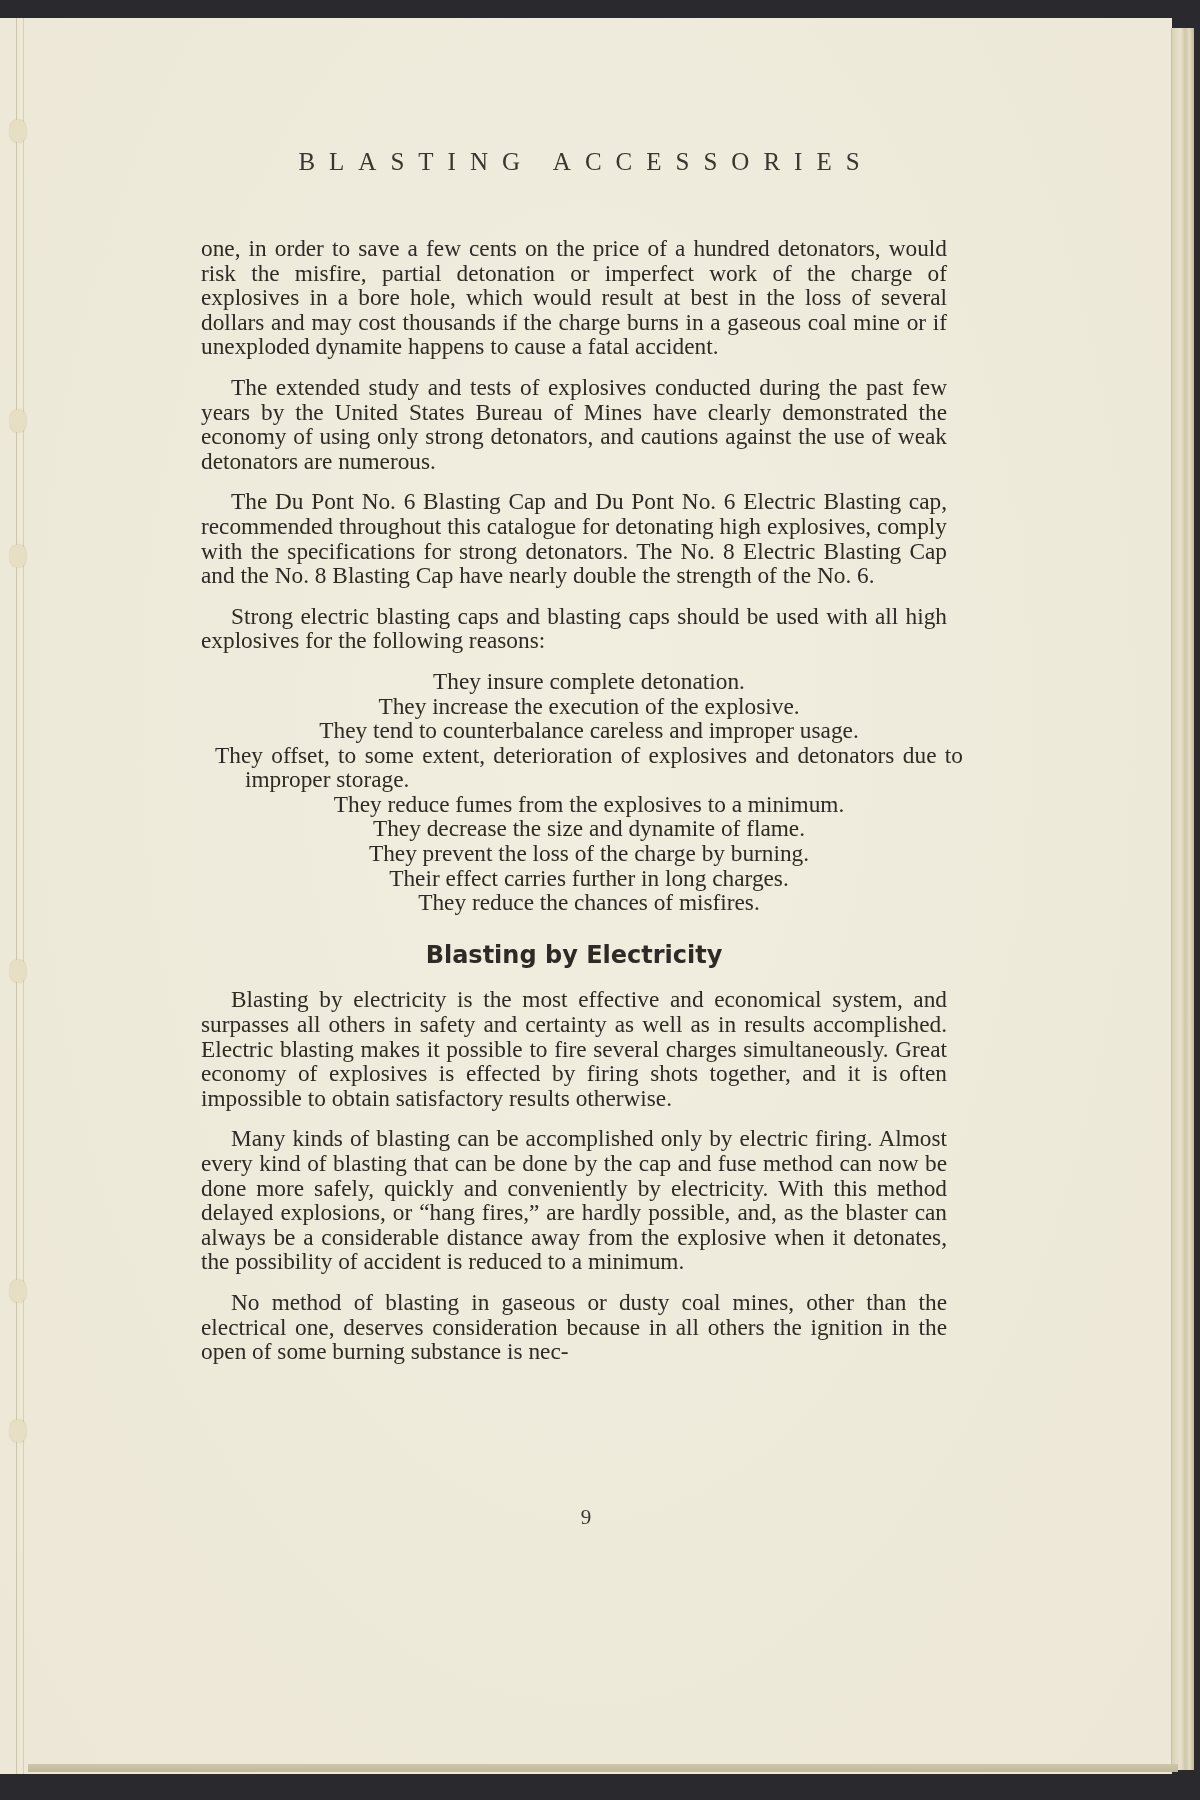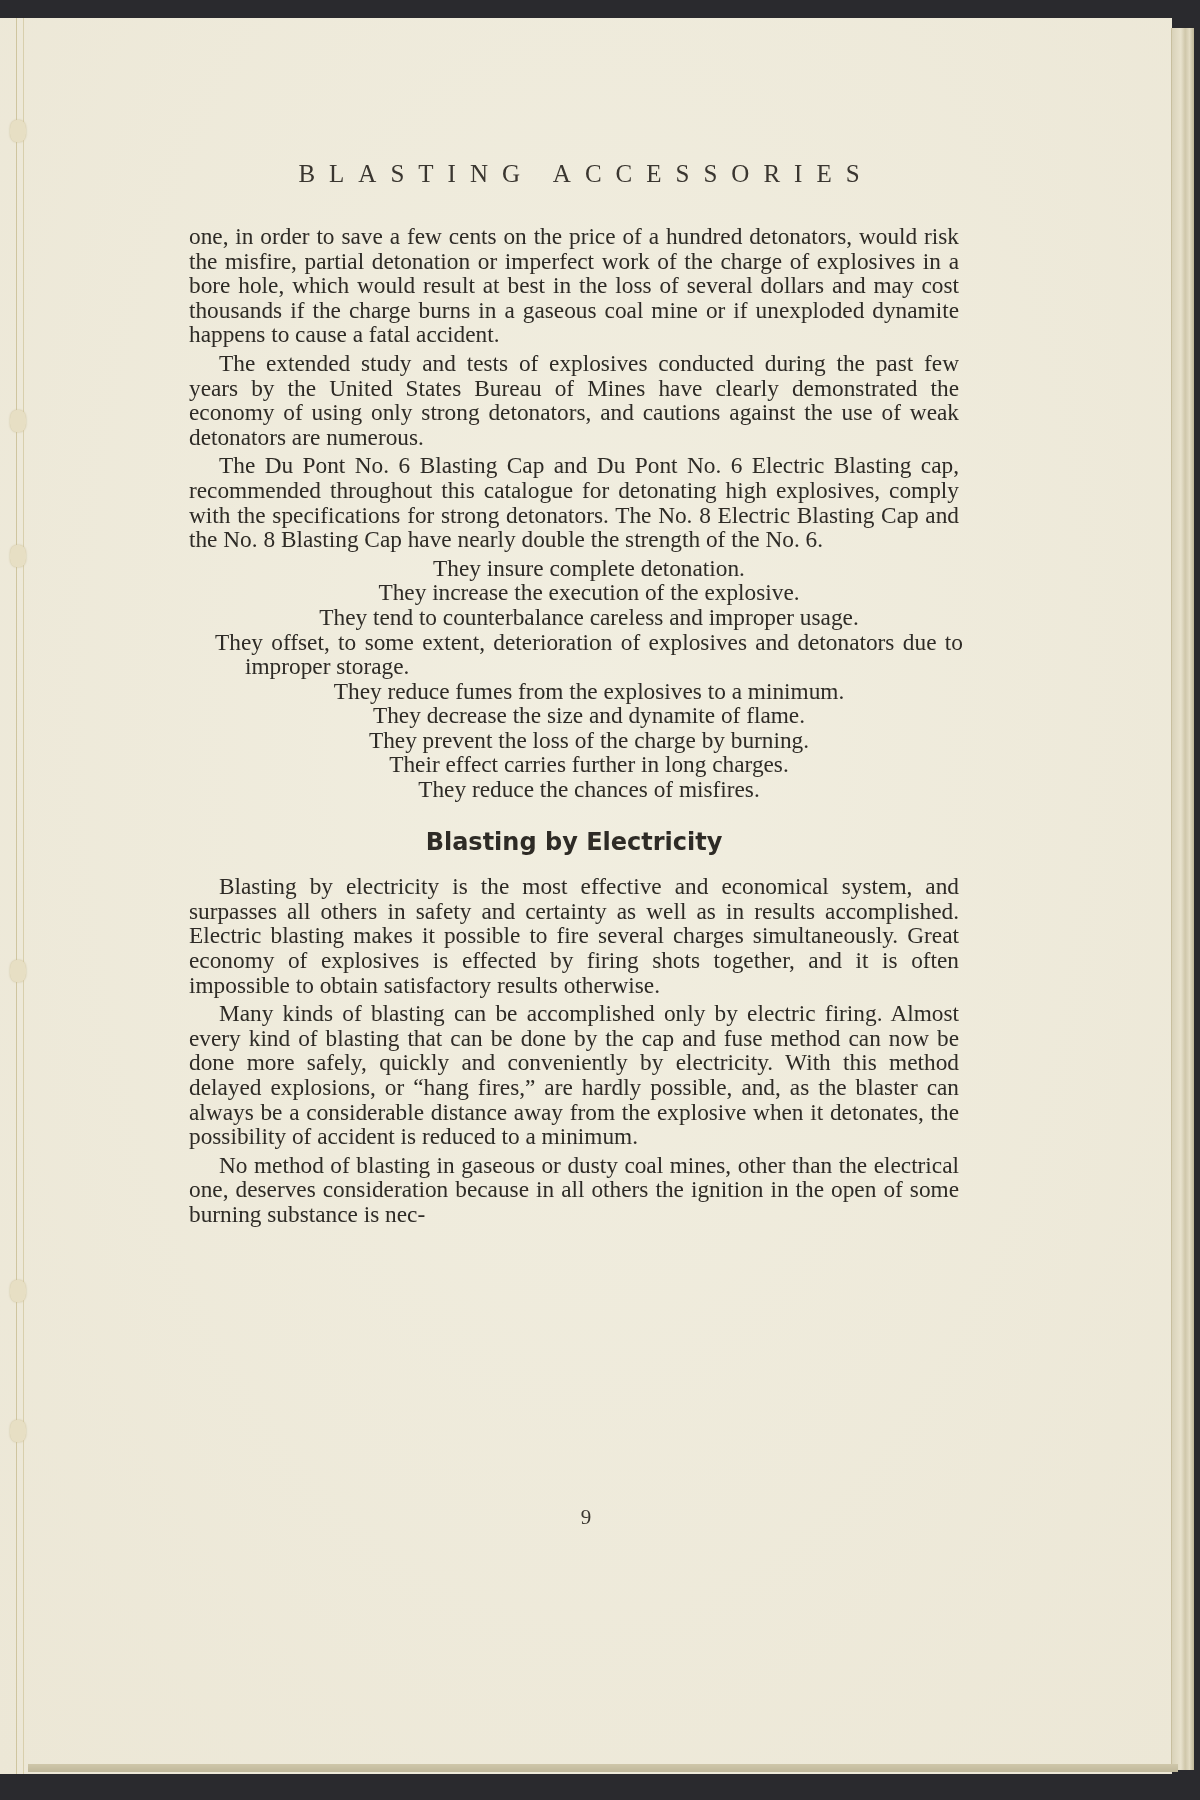--- a/index.html
+++ b/index.html
@@ -31,31 +31,31 @@
     .edge {
       position: absolute; top: 28px; right: 6px; width: 22px; height: 1742px;
       background: linear-gradient(to right, #d9d2b9, #e8e2cd 40%, #cfc7aa 60%, #e3dcc4 80%, #bdb596);
       border-left: 1px solid #c8bf9f;
     }
     .bottom-edge {
       position: absolute; left: 28px; top: 1764px; width: 1150px; height: 8px;
       background: linear-gradient(to bottom, #cfc7aa, #bfb79a);
     }
     .running-head {
-      position: absolute; left: 0; width: 1172px; top: 160px;
+      position: absolute; left: 0; width: 1172px; top: 148px;
       text-align: center;
       font-size: 25px; letter-spacing: 14px; color: #3a3630;
     }
     .text {
       position: absolute; left: 185px; width: 778px; top: 220px;
       color: #2e2b26;
       font-size: 23.3px; line-height: 24.6px;
       text-align: justify;
     }
-    .text p { margin: 4px; text-indent: 30px; }
+    .text p { margin: 16px; text-indent: 30px; }
     .text p.cont { text-indent: 0; }
     .reasons { margin: 0; padding: 0; list-style: none; }
     .reasons li { padding-left: 30px; text-indent: 0; text-align: center; }
     .reasons li.wrap { padding-left: 60px; text-indent: -30px; text-align: justify; }
     .section-heading {
       text-align: center;
       font-family: "DejaVu Sans", "Liberation Sans", sans-serif;
       font-weight: bold; font-size: 24px;
       color: #2e2b26;
       margin: 28px 0 20px 0;
@@ -79,20 +79,21 @@
 <div class="stitch" style="top:1420px"></div>
 <div class="edge"></div>
 <div class="bottom-edge"></div>
 
 <div class="running-head">BLASTING ACCESSORIES</div>
 
 <div class="text">
   <p class="cont">one, in order to save a few cents on the price of a hundred detonators, would risk the misfire, partial detonation or imperfect work of the charge of explosives in a bore hole, which would result at best in the loss of several dollars and may cost thousands if the charge burns in a gaseous coal mine or if unexploded dynamite happens to cause a fatal accident.</p>
   <p>The extended study and tests of explosives conducted during the past few years by the United States Bureau of Mines have clearly demonstrated the economy of using only strong detonators, and cautions against the use of weak detonators are numerous.</p>
   <p>The Du Pont No. 6 Blasting Cap and Du Pont No. 6 Electric Blasting cap, recommended throughout this catalogue for detonating high explosives, comply with the specifications for strong detonators.  The No. 8 Electric Blasting Cap and the No. 8 Blasting Cap have nearly double the strength of the No. 6.</p>
+  <p>Strong electric blasting caps and blasting caps should be used with all high explosives for the following reasons:</p>
   <ul class="reasons">
     <li>They insure complete detonation.</li>
     <li>They increase the execution of the explosive.</li>
     <li>They tend to counterbalance careless and improper usage.</li>
     <li class="wrap">They offset, to some extent, deterioration of explosives and detonators due to improper storage.</li>
     <li>They reduce fumes from the explosives to a minimum.</li>
     <li>They decrease the size and dynamite of flame.</li>
     <li>They prevent the loss of the charge by burning.</li>
     <li>Their effect carries further in long charges.</li>
     <li>They reduce the chances of misfires.</li>

